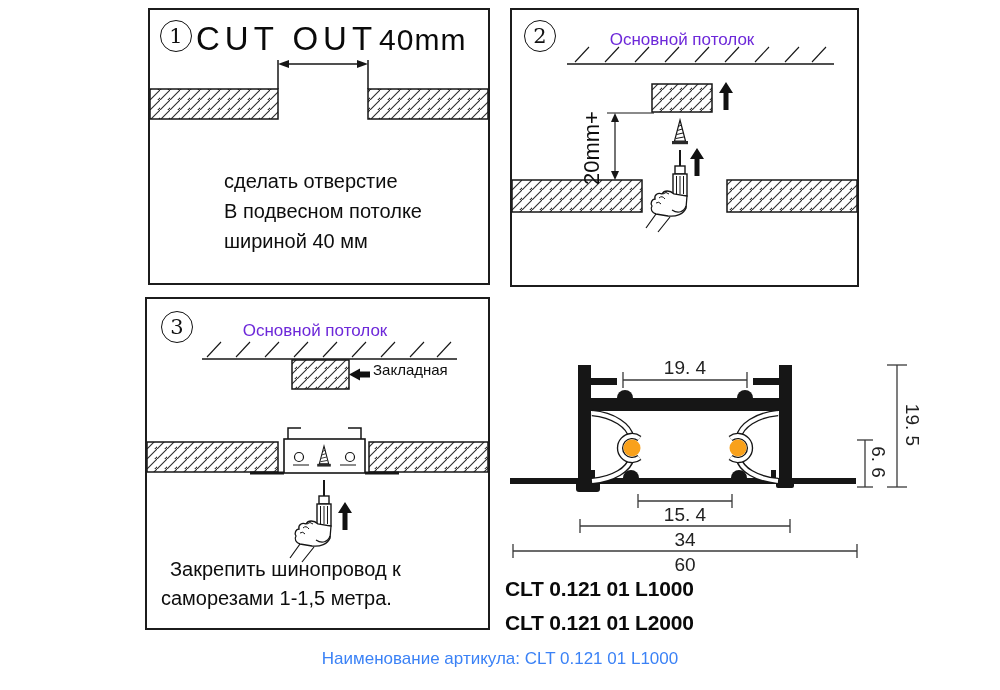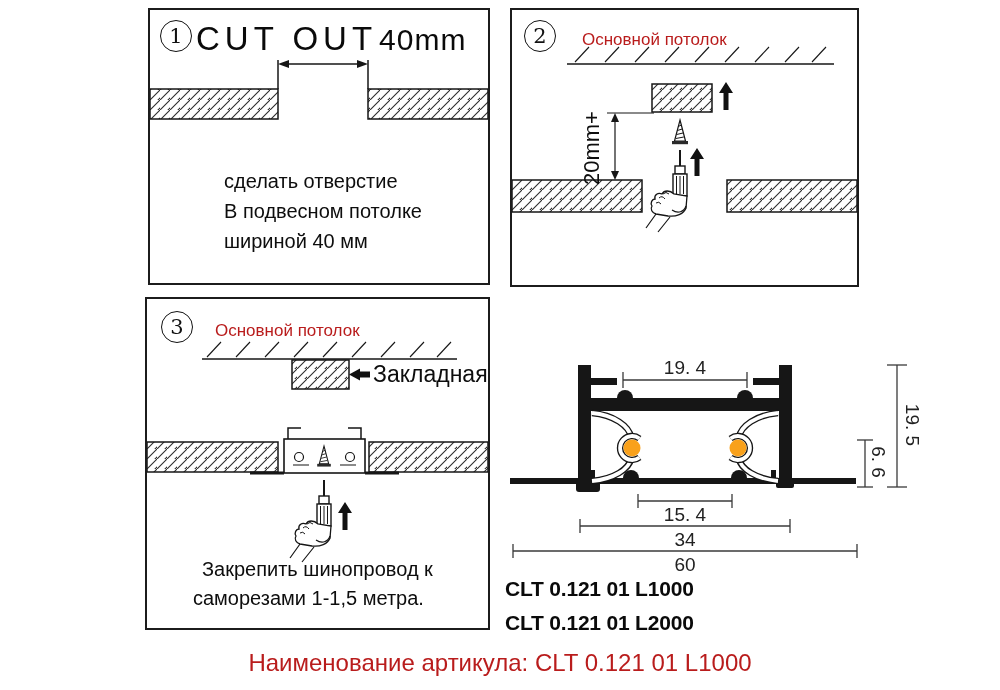--- a/index.html
+++ b/index.html
@@ -7,28 +7,28 @@
          font-family:"Liberation Sans",sans-serif;color:#111;}
   .panel{position:absolute;border:2px solid #1c1c1c;background:#fff;box-sizing:border-box;}
   .panel svg{position:absolute;left:0;top:0;}
   .circle-num{position:absolute;width:30px;height:30px;border:1.6px solid #111;border-radius:50%;
               display:flex;align-items:center;justify-content:center;
               font-family:"DejaVu Serif",serif;font-size:21px;color:#111;background:#fff;}
   .cutout-title{position:absolute;left:46px;top:10px;white-space:nowrap;color:#0a0a0a;}
   .cutout-title .t-main{font-size:33px;letter-spacing:5px;font-weight:500;margin-top:40px;}
   .cutout-title .t-size{font-size:30px;letter-spacing:1px;margin-left:2px;font-weight:500;text-align:right;}
   .body-text{position:absolute;font-size:20px;line-height:28px;color:#0d0d0d;}
-  .ceiling-label{position:absolute;font-size:17px;color:#b91c1c;text-align:left;width:200px;}
+  .ceiling-label{position:absolute;font-size:17px;color:#6d28d9;text-align:center;width:200px;}
   .rot-label{position:absolute;font-size:22px;color:#0d0d0d;text-align:center;white-space:nowrap;}
-  .block-label{position:absolute;font-size:23px;color:#0d0d0d;white-space:nowrap;}
+  .block-label{position:absolute;font-size:15px;color:#0d0d0d;white-space:nowrap;}
   .dim-text{position:absolute;font-size:19px;color:#222;text-align:center;white-space:nowrap;}
   .article{position:absolute;font-size:21px;font-weight:700;letter-spacing:-0.2px;
            color:#0a0a0a;text-align:left;width:350px;}
   .caption{position:absolute;left:0;top:649px;width:1000px;text-align:center;
-           font-size:24px;color:#b91c1c;}
+           font-size:17px;color:#3b82f6;}
   .hidden-defs{position:absolute;width:0;height:0;overflow:hidden;}
 </style>
 </head>
 <body>
 
 <div class="stage">
 
   <svg class="hidden-defs" aria-hidden="true">
     <defs>
       <pattern id="h" width="10" height="10" patternUnits="userSpaceOnUse">
@@ -155,21 +155,21 @@
       </g>
       <use href="#screw" transform="translate(177,147) scale(0.85)"></use>
       <use href="#driver" transform="translate(177,181)"></use>
       <use href="#uparrow" transform="translate(191,203)"></use>
     </svg>
     <div class="circle-num" style="left:14px;top:12px;">
       <span>3</span>
     </div>
     <div class="ceiling-label" style="left:68px;top:22px;">Основной потолок</div>
     <div class="block-label" style="left:226px;top:62px;">Закладная</div>
-    <div class="body-text" style="left:14px;top:256px;line-height:28.5px;margin-left:32px;">
+    <div class="body-text" style="left:14px;top:256px;line-height:28.5px;">
       <div style="padding-left:9px;">Закрепить шинопровод к</div>
       <div>саморезами 1-1,5 метра.</div>
     </div>
   </div>
 
   <div style="position:absolute;left:510px;top:350px;width:460px;height:300px;">
     <svg width="460" height="300" viewBox="0 0 460 300" style="position:absolute;left:0;top:0;">
       <g fill="#161616" stroke="none">
         <rect x="68" y="15" width="13" height="118"></rect>
         <rect x="269" y="15" width="13" height="118"></rect>

